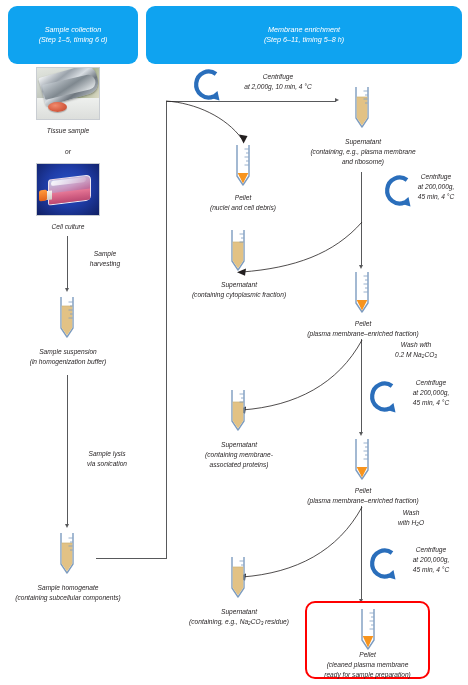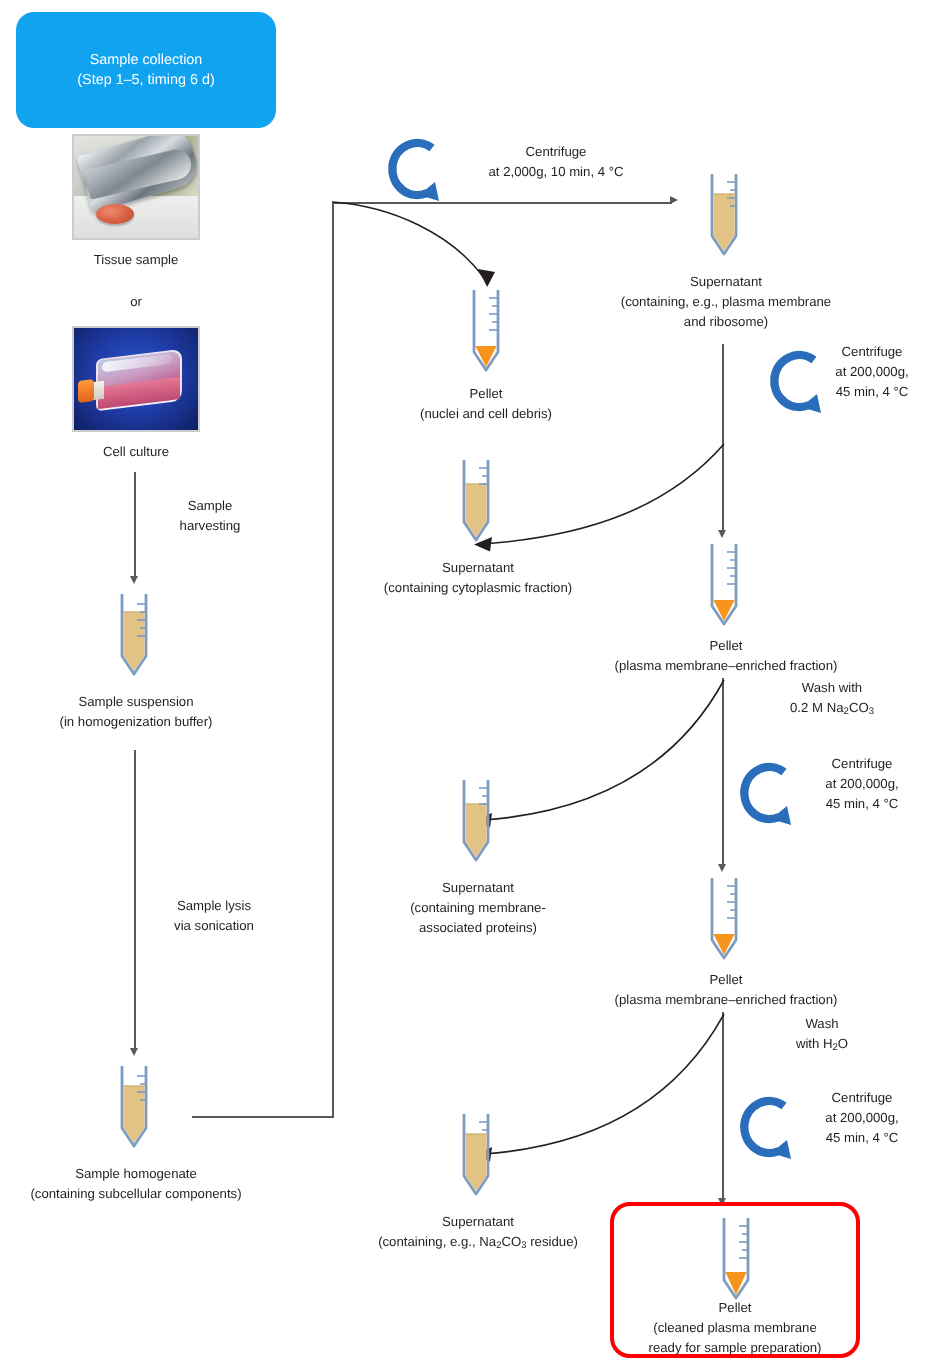--- a/index.html
+++ b/index.html
@@ -5,21 +5,21 @@
   * { box-sizing: border-box; margin: 0; padding: 0; }
   body {
     width: 468px;
     height: 685px;
     background: #ffffff;
     font-family: "Liberation Sans", sans-serif;
     position: relative;
     overflow: hidden;
     color: #231f20;
   }
-  .stage { position: absolute; inset: 0; }
+  .stage { position: absolute; inset: 0; font-style: italic; }
 
   
   .banner {
     position: absolute;
     background: #0fa3f0;
     border-radius: 9px;
     color: #ffffff;
     display: flex;
     flex-direction: column;
     align-items: center;
@@ -157,20 +157,24 @@
 </head>
 <body>
 
 <div class="stage">
 
   <div class="banner" style="left:8px; top:6px; width:130px; height:58px;">
     <span>Sample collection</span>
     <span>(Step 1–5, timing 6 d)</span>
   </div>
 
+  <div class="banner" style="left:146px; top:6px; width:316px; height:58px;">
+    <span>Membrane enrichment</span>
+    <span>(Step 6–11, timing 5–8 h)</span>
+  </div>
 
   <div class="photo photo-tissue" style="left:36px; top:67px; width:64px; height:53px;">
     <div class="bg-blur"></div>
     <div class="board"></div>
     <div class="blade"></div>
     <div class="blade2"></div>
     <div class="tissue"></div>
   </div>
   <div class="label" style="left:8px; top:126px; width:120px;">Tissue sample</div>
 

